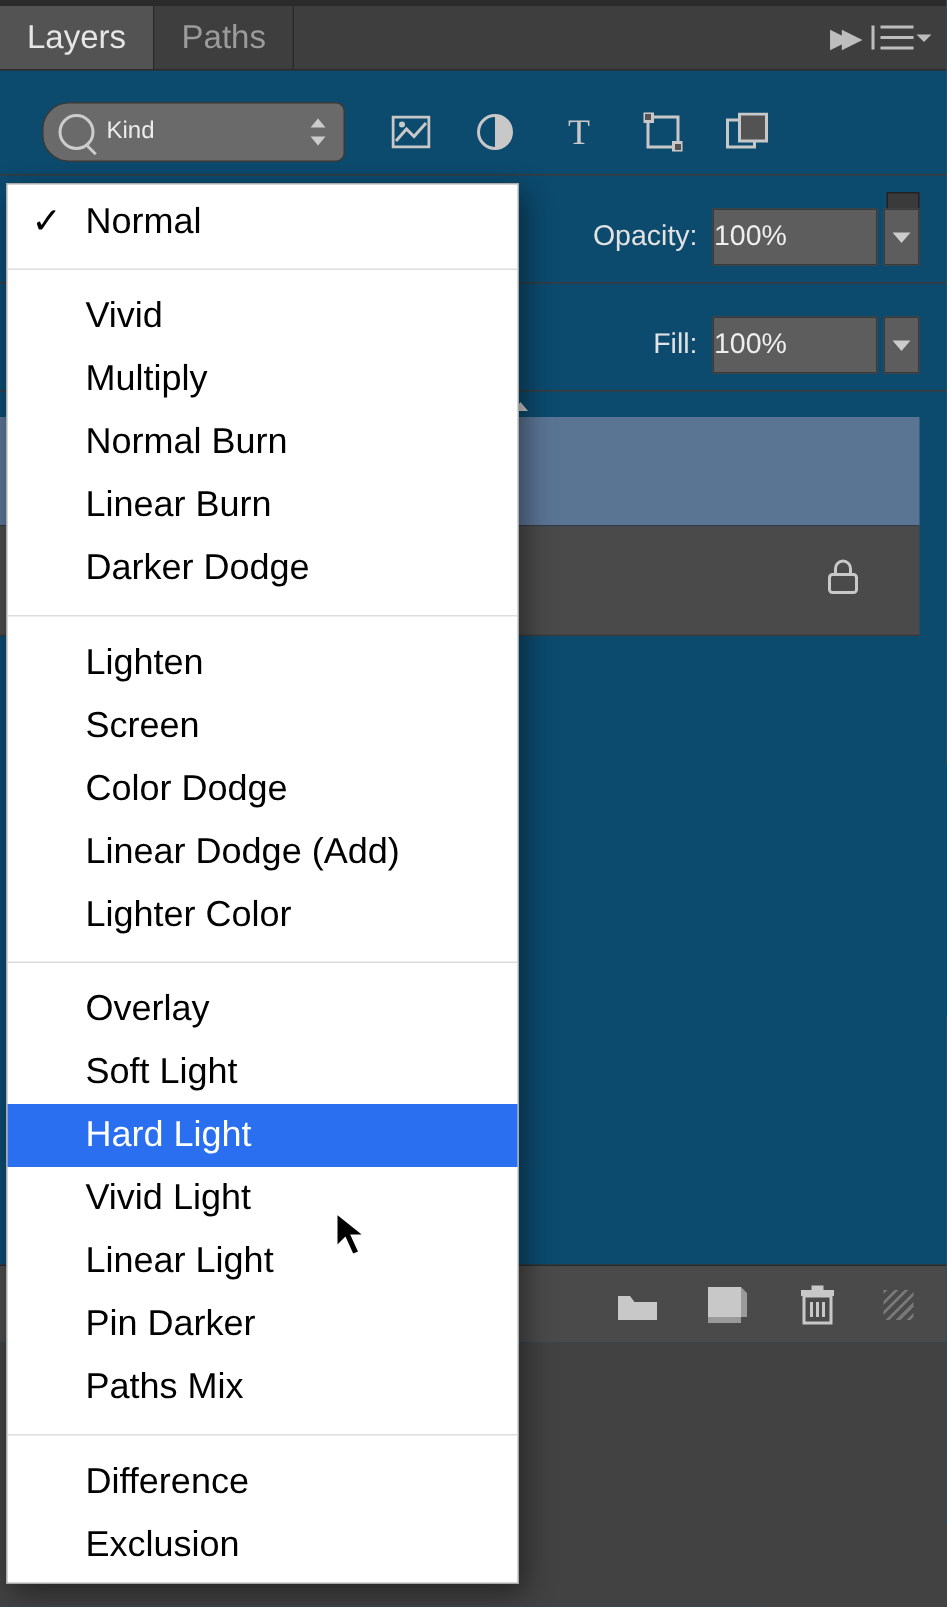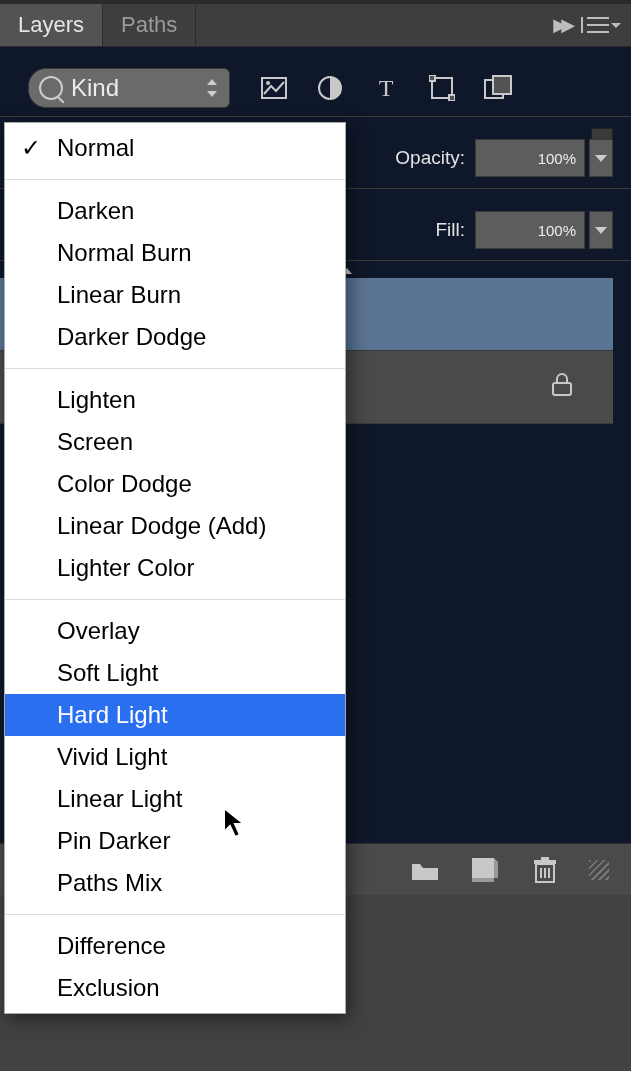--- a/index.html
+++ b/index.html
@@ -1,50 +1,50 @@
 <!DOCTYPE html>
 <html><head>
 <meta charset="utf-8">
 <style>
   html,body{margin:0;padding:0;background:#4a4a4a;font-family:"Lucida Grande","Helvetica Neue",Arial,sans-serif;font-size:22px;color:#ddd;}
-  .panel{width:631px;height:1071px;position:relative;background:#0f172a;overflow:hidden;}
+  .panel{width:631px;height:1071px;position:relative;background:#0c4a6e;overflow:hidden;}
   .panel-border-top{position:absolute;left:0;top:0;width:100%;height:4px;background:#2b2b2b;}
   
   .tab-bar{position:absolute;left:0;top:4px;width:100%;height:42px;background:#3e3e3e;border-bottom:1px solid #2b2b2b;display:flex;align-items:stretch;}
   .tab{padding:0 18px;display:flex;align-items:center;font-size:22px;color:#9b9b9b;border-right:1px solid #2b2b2b;}
   .tab.active{background:#535353;color:#e6e6e6;}
   .tab-bar-controls{margin-left:auto;display:flex;align-items:center;padding-right:10px;gap:12px;}
   .icon-ff{display:inline-block;color:#bdbdbd;font-size:18px;letter-spacing:-6px;}
   .icon-menu{width:22px;height:16px;display:inline-flex;flex-direction:column;justify-content:space-between;}
   .icon-menu span{display:block;height:2px;background:#bdbdbd;}
   .icon-menu-arrow{width:0;height:0;border-top:5px solid #bdbdbd;border-left:5px solid transparent;border-right:5px solid transparent;margin-left:2px;}
   .menu-flex{display:flex;align-items:center;}
   
   .filter-row{position:absolute;left:0;top:60px;width:100%;height:56px;display:flex;align-items:center;border-bottom:1px solid #3a3a3a;}
-  .kind-select{margin-left:28px;width:200px;height:38px;background:#6a6a6a;border:1px solid #3a3a3a;border-radius:18px 6px 6px 18px;display:flex;align-items:center;color:#ececec;font-size:24px;position:relative;}
+  .kind-select{margin-left:28px;width:200px;height:38px;background:#6a6a6a;border:1px solid #3a3a3a;border-radius:18px 6px 6px 18px;display:flex;align-items:center;color:#ececec;font-size:16px;position:relative;}
   .kind-select .mag{width:20px;height:20px;border:2px solid #ccc;border-radius:50%;margin-left:10px;position:relative;}
   .kind-select .mag::after{content:"";position:absolute;width:8px;height:2px;background:#ccc;transform:rotate(45deg);bottom:-3px;right:-4px;}
   .kind-select .label{margin-left:8px;}
   .kind-select .updown{margin-left:auto;margin-right:10px;width:14px;height:18px;position:relative;}
   .kind-select .updown::before{content:"";position:absolute;top:0;left:2px;border-bottom:6px solid #ccc;border-left:5px solid transparent;border-right:5px solid transparent;}
   .kind-select .updown::after{content:"";position:absolute;bottom:0;left:2px;border-top:6px solid #ccc;border-left:5px solid transparent;border-right:5px solid transparent;}
   .filter-icons{display:flex;gap:28px;align-items:center;margin-left:30px;}
   .filter-icons .ic{width:28px;height:28px;display:flex;align-items:center;justify-content:center;color:#c8c8c8;}
   .swatch{position:absolute;right:18px;top:68px;width:20px;height:40px;background:#3a3a3a;border:1px solid #222;}
   
   .opacity-row,.fill-row{position:absolute;width:100%;height:60px;display:flex;align-items:center;border-bottom:1px solid #3a3a3a;}
   .opacity-row{top:128px;}
   .fill-row{top:200px;}
   .blend-arrow{position:absolute;left:340px;top:140px;width:14px;height:18px;}
   .blend-arrow::before{content:"";position:absolute;top:0;left:2px;border-bottom:6px solid #ccc;border-left:5px solid transparent;border-right:5px solid transparent;}
   .blend-arrow::after{content:"";position:absolute;bottom:0;left:2px;border-top:6px solid #ccc;border-left:5px solid transparent;border-right:5px solid transparent;}
   .op-label{position:absolute;color:#e2e2e2;font-size:19px;}
   .opacity-row .op-label{right:166px;}
   .fill-row .op-label{right:166px;}
-  .val-box{position:absolute;right:46px;width:100px;height:36px;background:#5d5d5d;border:1px solid #3a3a3a;display:flex;align-items:center;justify-content:flex-end;padding-right:8px;color:#eee;font-size:15px;}
+  .val-box{position:absolute;right:46px;width:100px;height:36px;background:#5d5d5d;border:1px solid #3a3a3a;display:flex;align-items:center;padding-right:8px;color:#eee;font-size:19px;}
   .val-arrow{position:absolute;right:18px;width:22px;height:36px;background:#5d5d5d;border:1px solid #3a3a3a;display:flex;align-items:center;justify-content:center;}
   .val-arrow::after{content:"";border-top:7px solid #ccc;border-left:6px solid transparent;border-right:6px solid transparent;}
   
   .layers-list{position:absolute;left:0;top:278px;right:18px;}
   .layer{height:72px;display:flex;align-items:center;border-bottom:1px solid #3a3a3a;}
   .layer.selected{background:#5a7494;}
   .layer.bg{background:#4a4a4a;}
   .lock{position:absolute;right:40px;color:#c9c9c9;font-size:22px;}
   .bg-name{color:#d7d7d7;font-style:italic;font-size:22px;}
   
@@ -190,21 +190,22 @@
   </div>
 
   <div class="below"></div>
 
   <div class="dropdown">
     <div class="group">
       <div class="item checked"><span>Normal</span></div>
     </div>
     <hr>
     <div class="group">
-      <div class="item"><span>Darken</span></div>
+      <div class="item"><span>Vivid</span></div>
+      <div class="item"><span>Multiply</span></div>
       <div class="item"><span>Normal Burn</span></div>
       <div class="item"><span>Linear Burn</span></div>
       <div class="item"><span>Darker Dodge</span></div>
     </div>
     <hr>
     <div class="group">
       <div class="item"><span>Lighten</span></div>
       <div class="item"><span>Screen</span></div>
       <div class="item"><span>Color Dodge</span></div>
       <div class="item"><span>Linear Dodge (Add)</span></div>

